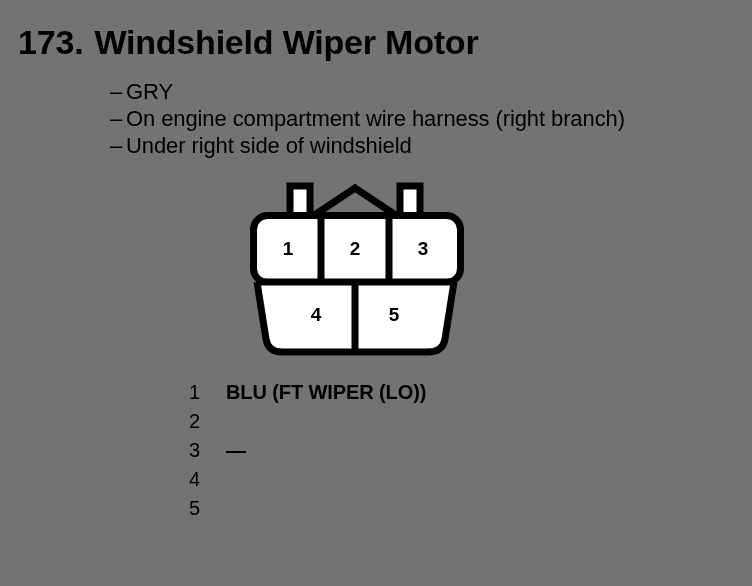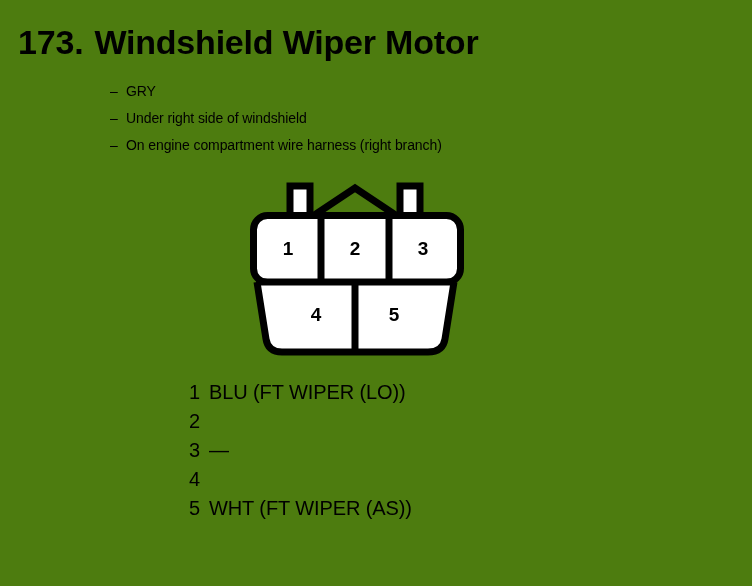--- a/index.html
+++ b/index.html
@@ -17,21 +17,21 @@
     color: #000000;
     -webkit-font-smoothing: none;
   }
 
   #page {
     position: absolute;
     left: 0;
     top: 0;
     width: 752px;
     height: 586px;
-    background: #4d7c0f;
+    background: #737373;
   }
 
   
   .page-title {
     position: absolute;
     left: 18px;
     top: 22px;
     font-size: 34px;
     font-weight: bold;
     letter-spacing: -0.2px;
@@ -43,21 +43,21 @@
   }
 
   
   .desc-list {
     position: absolute;
     left: 110px;
     top: 78px;
     width: 620px;
   }
   .desc-line {
-    font-size: 14px;
+    font-size: 22px;
     line-height: 27px;
     white-space: nowrap;
     letter-spacing: -0.1px;
   }
   .desc-dash {
     display: inline-block;
     width: 16px;
   }
 
   
@@ -95,42 +95,43 @@
     line-height: 29px;
     white-space: nowrap;
     letter-spacing: -0.1px;
   }
   .pin-num {
     width: 22px;
     text-align: right;
     flex: 0 0 auto;
   }
   .pin-desc {
-    margin-left: 9px;
+    margin-left: 26px;
     flex: 0 0 auto;
+    font-weight: bold;
   }
 </style>
 </head>
 <body>
 
 <div id="page">
 
   <div class="page-title">
     <span class="title-num">173.</span><span>Windshield Wiper Motor</span>
   </div>
 
   <div class="desc-list">
     <div class="desc-line">
       <span class="desc-dash">–</span><span>GRY</span>
     </div>
     <div class="desc-line">
-      <span class="desc-dash">–</span><span>Under right side of windshield</span>
+      <span class="desc-dash">–</span><span>On engine compartment wire harness (right branch)</span>
     </div>
     <div class="desc-line">
-      <span class="desc-dash">–</span><span>On engine compartment wire harness (right branch)</span>
+      <span class="desc-dash">–</span><span>Under right side of windshield</span>
     </div>
   </div>
 
   <div class="connector-wrap">
     <svg class="connector-svg" width="250" height="190" viewBox="0 0 250 190">
 
       <rect x="58" y="11" width="20" height="32" fill="#ffffff" stroke="#000000" stroke-width="7"></rect>
       <rect x="168" y="11" width="20" height="32" fill="#ffffff" stroke="#000000" stroke-width="7"></rect>
 
       <polyline points="78,43 123,13 168,43" fill="none" stroke="#000000" stroke-width="7" stroke-linejoin="miter" stroke-linecap="butt"></polyline>
@@ -165,17 +166,16 @@
     </div>
     <div class="pin-row">
       <span class="pin-num">3</span>
       <span class="pin-desc">—</span>
     </div>
     <div class="pin-row">
       <span class="pin-num">4</span>
     </div>
     <div class="pin-row">
       <span class="pin-num">5</span>
-      <span class="pin-desc">WHT (FT WIPER (AS))</span>
     </div>
   </div>
 
 </div>
 
 </body></html>

